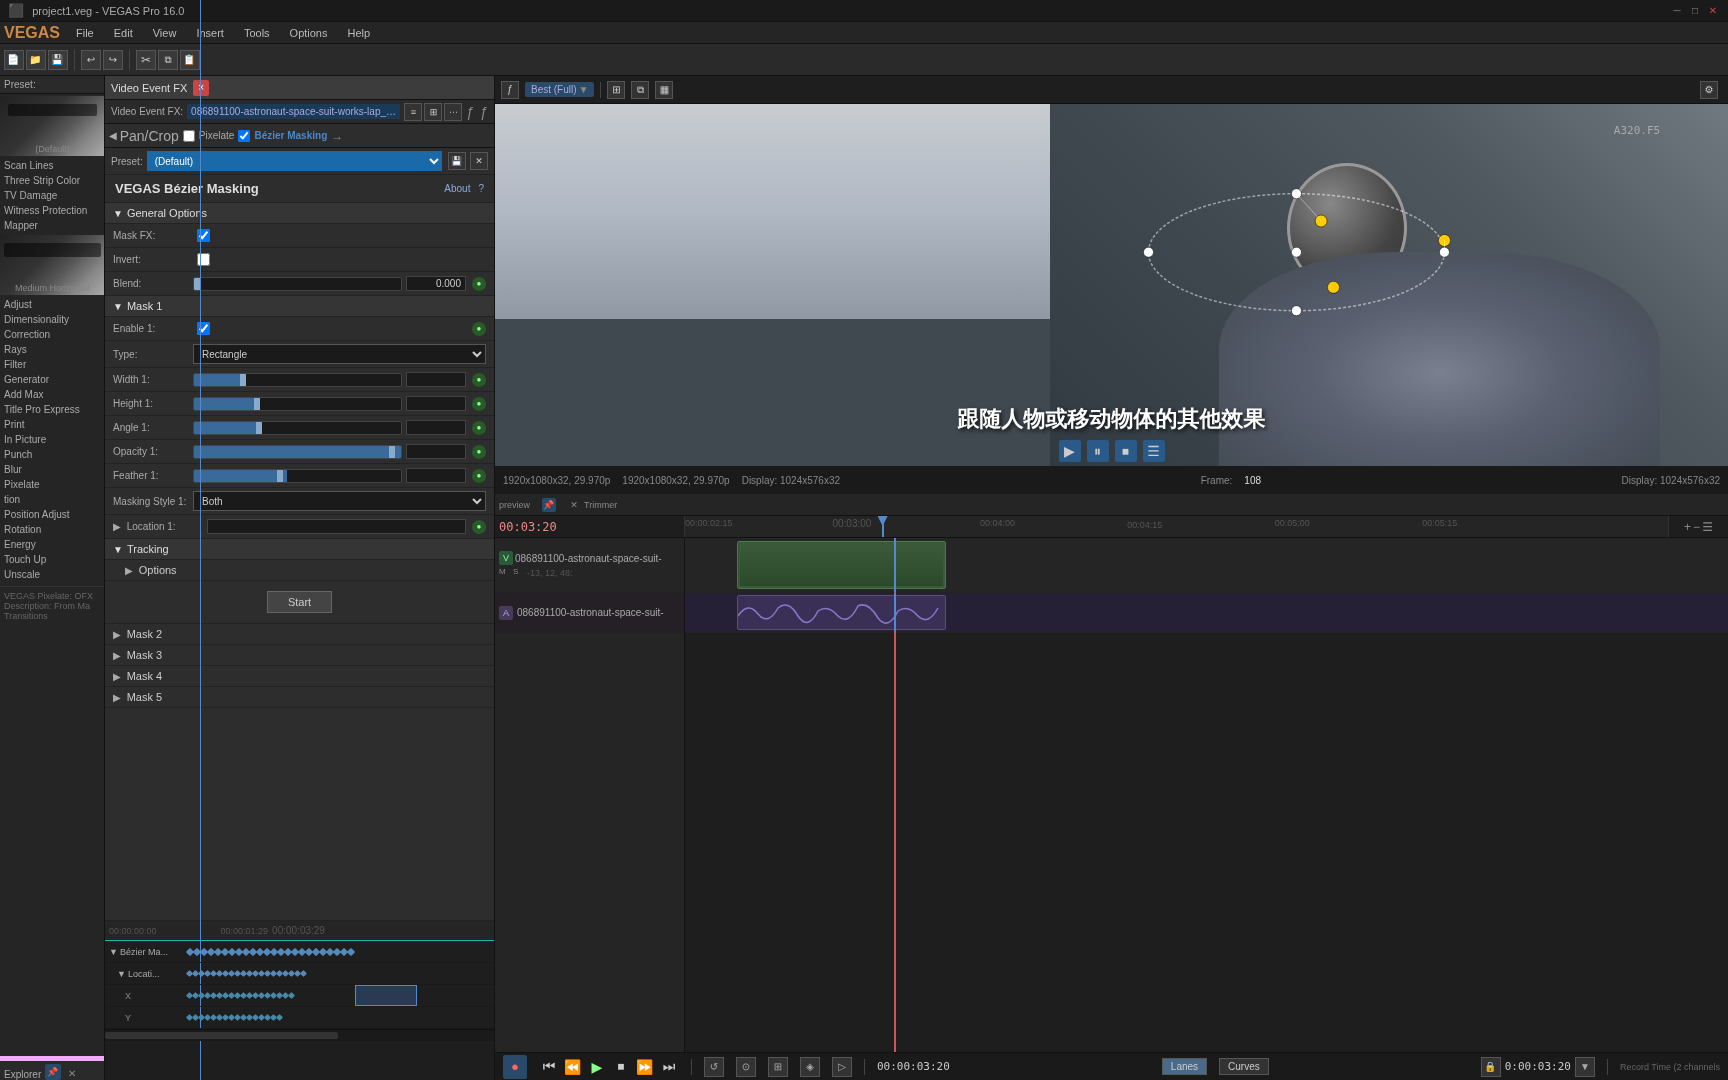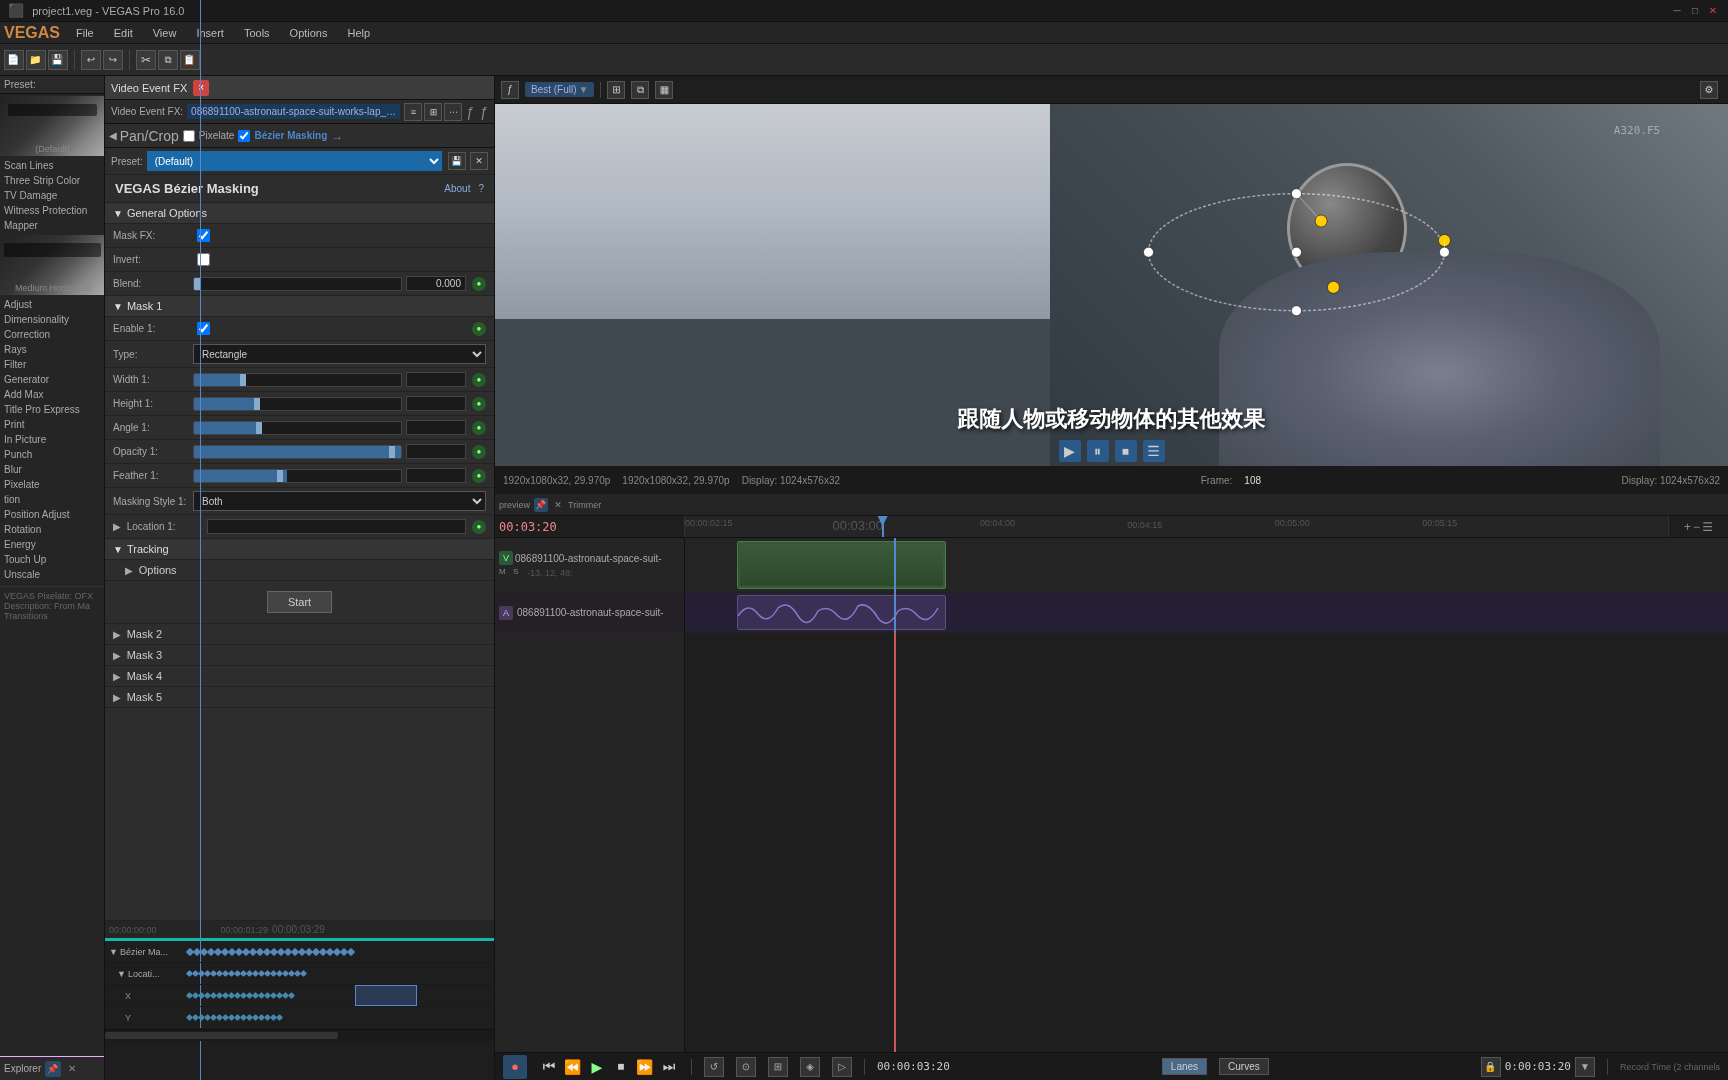--- a/index.html
+++ b/index.html
@@ -486,21 +486,21 @@
       flex-direction: column;
     }
 
     .fx-tl-header {
       height: 20px;
       background: #252525;
       display: flex;
       align-items: center;
       font-size: 9px;
       color: #666;
-      border-bottom: 3px solid #14b8a6;
+      border-bottom: 1px solid #14b8a6;
       padding: 0 4px;
       gap: 4px;
     }
 
     .fx-tl-row {
       height: 22px;
       border-bottom: 1px solid #1a1a1a;
       position: relative;
       display: flex;
       align-items: center;
@@ -618,21 +618,21 @@
       <div class="sidebar-item">Touch Up</div>
       <div class="sidebar-item">Unscale</div>
 
       <div style="margin-top:4px;padding:4px;background:#252525;font-size:9px;color:#666;border-top:1px solid #333;">
         <div style="white-space:pre-line;">VEGAS Pixelate: OFX
 Description: From Ma
 Transitions</div>
       </div>
     </div>
 
-    <div style="height:24px;background:#2a2a2a;border-top:1px solid #f0abfc;display:flex;align-items:center;padding:0 4px;gap:4px;">
+    <div style="height:24px;background:#2a2a2a;border-top:5px solid #f0abfc;display:flex;align-items:flex-end;padding:0 4px;gap:4px;">
       <span style="font-size:10px;color:#aaa;">Explorer</span>
       <div style="width:16px;height:16px;background:#2a4a6a;border-radius:2px;display:flex;align-items:center;justify-content:center;font-size:9px;color:#fff;">📌</div>
       <div style="width:14px;height:14px;display:flex;align-items:center;justify-content:center;font-size:10px;color:#888;cursor:pointer;">✕</div>
     </div>
   </div>
 
   <div class="vefx-panel">
 
     <div class="vefx-titlebar">
       <span style="font-size:11px;color:#ddd;">Video Event FX</span>
@@ -1051,39 +1051,39 @@
         <span>Display: 1024x576x32</span>
         <span style="flex:1;"></span>
         <span>Frame:</span>
         <span style="color:#ddd;">108</span>
         <span style="flex:1;"></span>
         <span>Display: 1024x576x32</span>
       </div>
     </div>
 
     <div style="height:22px;background:#252525;display:flex;align-items:center;padding:0 4px;gap:4px;border-bottom:1px solid #111;">
-      <div style="display:flex;align-items:center;gap:4px;justify-content:space-between;">
+      <div style="display:flex;align-items:center;gap:12px;justify-content:space-between;">
         <span style="font-size:9px;color:#888;">preview</span>
         <div style="width:14px;height:14px;background:#2a4a6a;border-radius:2px;display:flex;align-items:center;justify-content:center;font-size:9px;cursor:pointer;">📌</div>
         <div style="width:12px;height:12px;display:flex;align-items:center;justify-content:center;font-size:9px;cursor:pointer;color:#888;">✕</div>
       </div>
       <span style="font-size:9px;color:#888;cursor:pointer;">Trimmer</span>
     </div>
 
     <div class="timeline-area">
 
       <div style="height:22px;background:#252525;display:flex;align-items:stretch;border-bottom:1px solid #111;">
 
         <div style="width:190px;background:#1e1e1e;border-right:1px solid #333;display:flex;align-items:center;padding:0 4px;">
           <span style="font-family:monospace;font-size:12px;color:#e88;">00:03:20</span>
         </div>
 
         <div style="flex:1;position:relative;overflow:hidden;">
           <div style="position:absolute;left:0;top:2px;font-size:9px;color:#555;">00:00:02:15</div>
-          <div style="position:absolute;left:15%;top:2px;font-size:13px;color:#555;">00:03:00</div>
+          <div style="position:absolute;left:15%;top:2px;font-size:10px;color:#555;">00:03:00</div>
           <div style="position:absolute;left:30%;top:2px;font-size:9px;color:#555;">00:04:00</div>
           <div style="position:absolute;left:45%;top:4px;font-size:9px;color:#555;">00:04:15</div>
           <div style="position:absolute;left:60%;top:2px;font-size:9px;color:#555;">00:05:00</div>
           <div style="position:absolute;left:75%;top:2px;font-size:9px;color:#555;">00:05:15</div>
 
           <div style="position:absolute;left:20%;top:0;bottom:0;width:2px;background:#5588cc;z-index:10;">
             <div style="position:absolute;top:0;left:-4px;width:10px;height:10px;background:#5588cc;clip-path:polygon(50% 100%,0 0,100% 0);"></div>
           </div>
         </div>
 

